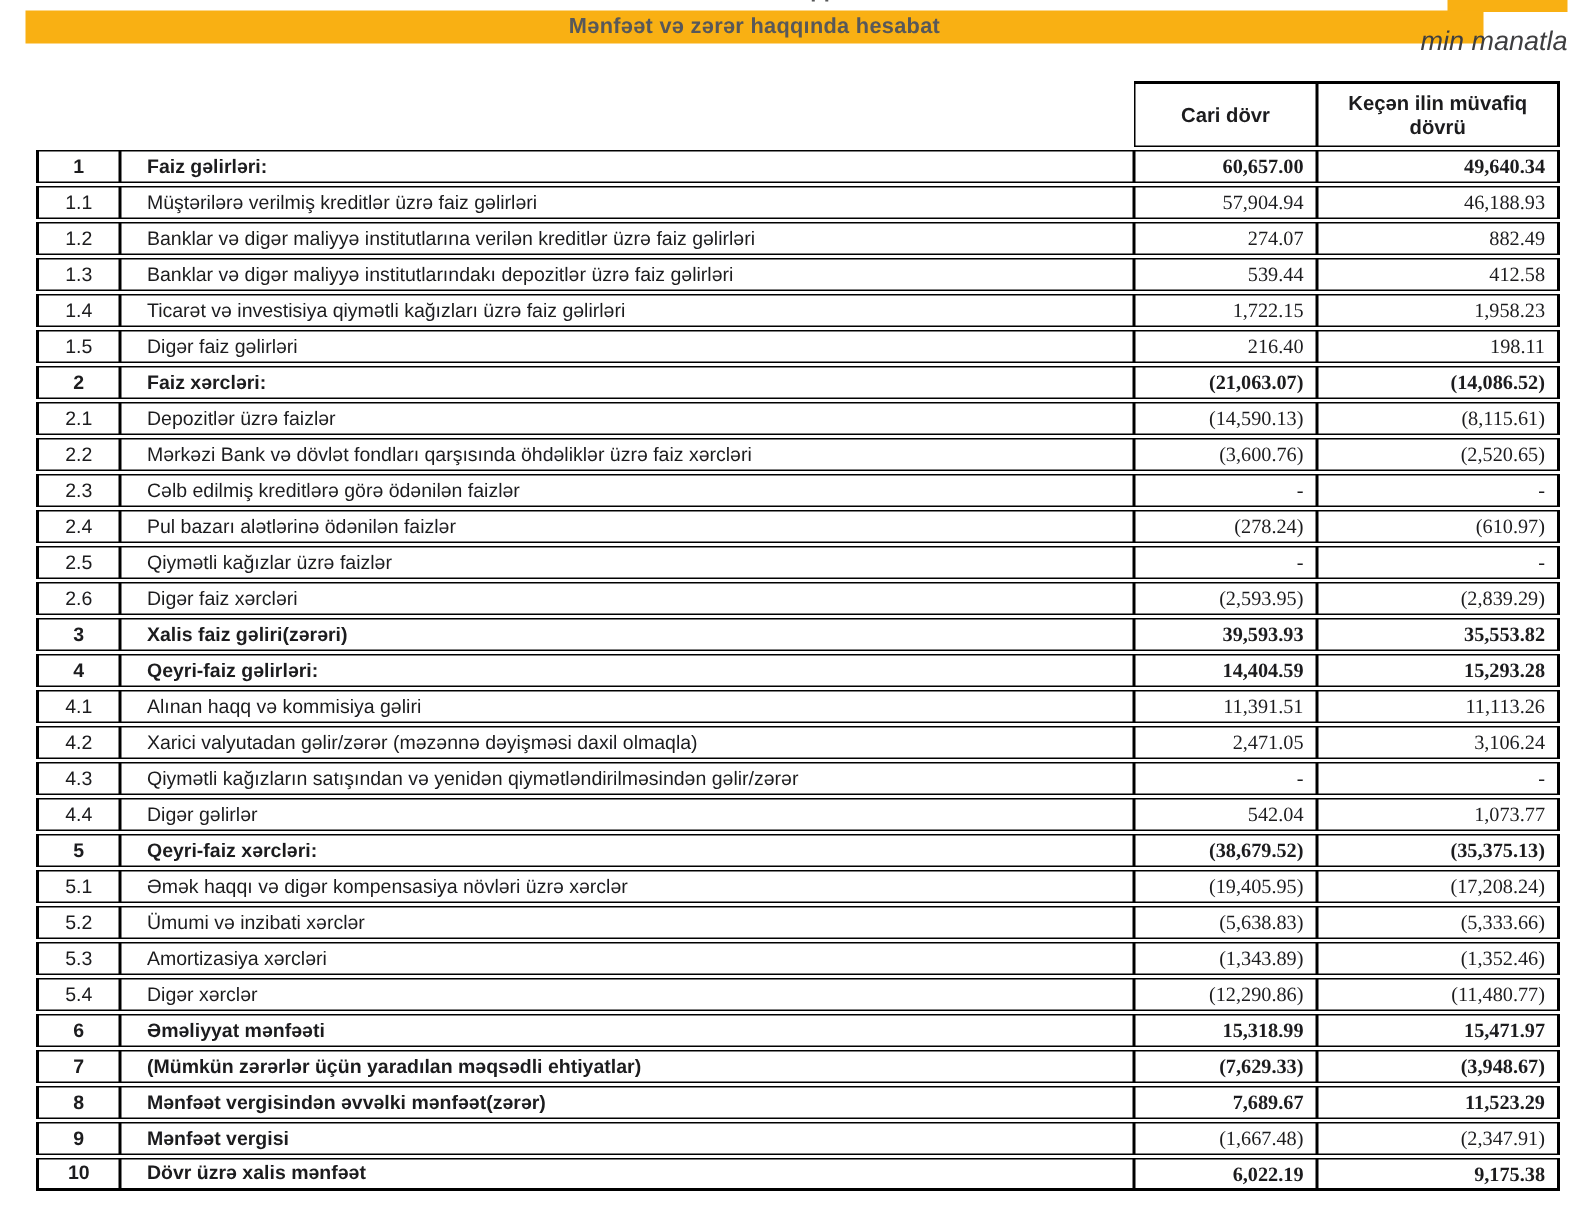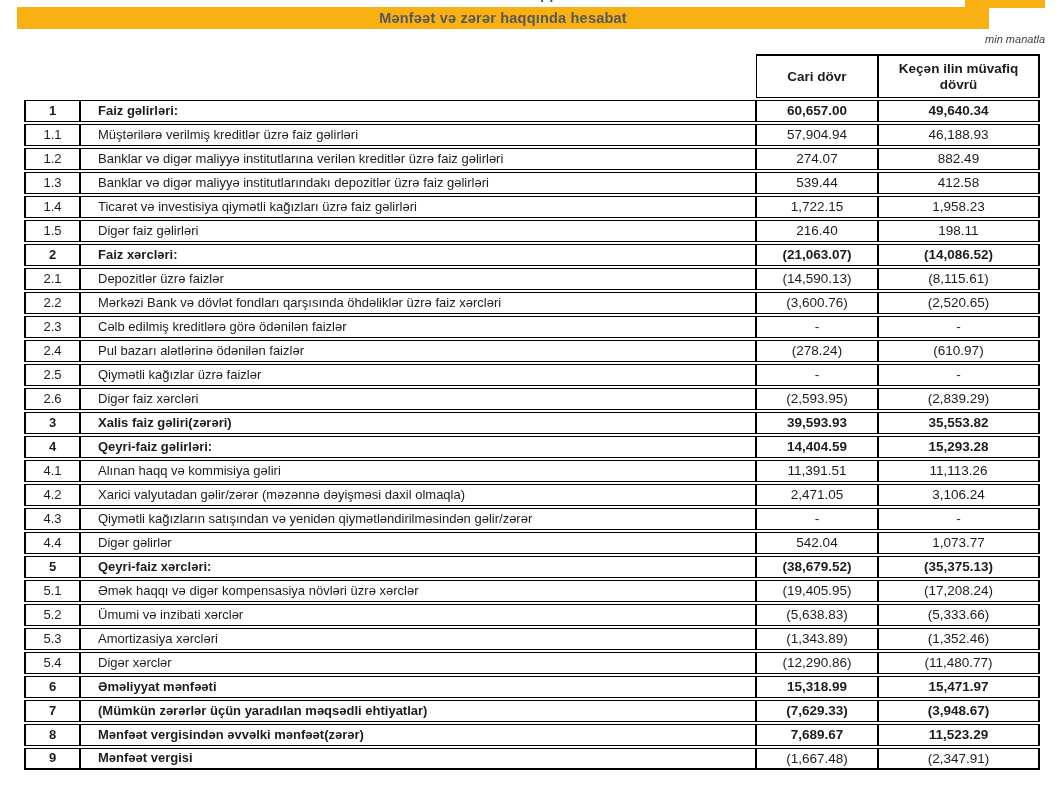--- a/index.html
+++ b/index.html
@@ -32,22 +32,22 @@
   .title-bar{
     position:absolute;left:17px;top:7px;width:972px;height:22px;
     background:var(--accent);
     display:flex;align-items:center;justify-content:center;
   }
   .title-bar span{
     font-size:14.5px;font-weight:bold;color:var(--title-text);letter-spacing:.2px;
   }
   
   .unit-note{
-    position:absolute;right:14px;top:33px;
-    font-size:11px;font-style:italic;color:#3E3E40;
+    position:absolute;right:14px;top:17px;
+    font-size:18px;font-style:italic;color:#3E3E40;
   }
   
   table.report{
     position:absolute;left:24px;top:52px;width:1016px;
     border-collapse:separate;border-spacing:0 2px;table-layout:fixed;
   }
   col.c-no{width:56px;}
   col.c-label{width:676px;}
   col.c-cur{width:122px;}
   col.c-prev{width:162px;}
@@ -58,21 +58,21 @@
     overflow:hidden;white-space:nowrap;
   }
   thead th.boxed{
     height:44px;font-size:13.5px;font-weight:bold;text-align:center;
     white-space:normal;border-top-width:2px;padding:1px 4px;
   }
   thead th.blank{border:none;background:transparent;}
   tbody td{height:22px;}
   td.no{ text-align:center;padding:0 2px;border-left-width:2px;}
   td.label{text-align:left;padding:0 17px;}
-  td.num{ text-align:center;padding:0 8px;font-size:13.5px;}
+  td.num{ text-align:right;padding:0 8px;font-size:13.5px;font-family:Liberation Serif, serif;}
   th.last,td.last{border-right-width:2px;}
   tbody tr:last-child td{border-bottom-width:2px;}
   tr.bl td.no, tr.bl td.label{font-weight:bold;}
   tr.bv td.num{font-weight:bold;}
 </style>
 </head>
 <body>
 
 <div class="frag-text">
   <span>haqqında hesabat</span>
@@ -261,14 +261,20 @@
         <td class="label">Mənfəət vergisindən əvvəlki mənfəət(zərər)</td>
         <td class="num">7,689.67</td>
         <td class="num last">11,523.29</td>
       </tr>
       <tr class="bl">
         <td class="no">9</td>
         <td class="label">Mənfəət vergisi</td>
         <td class="num">(1,667.48)</td>
         <td class="num last">(2,347.91)</td>
       </tr>
+      <tr class="bl bv">
+        <td class="no">10</td>
+        <td class="label">Dövr üzrə xalis mənfəət</td>
+        <td class="num">6,022.19</td>
+        <td class="num last">9,175.38</td>
+      </tr>
     </tbody>
 </table>
 
 </body></html>

